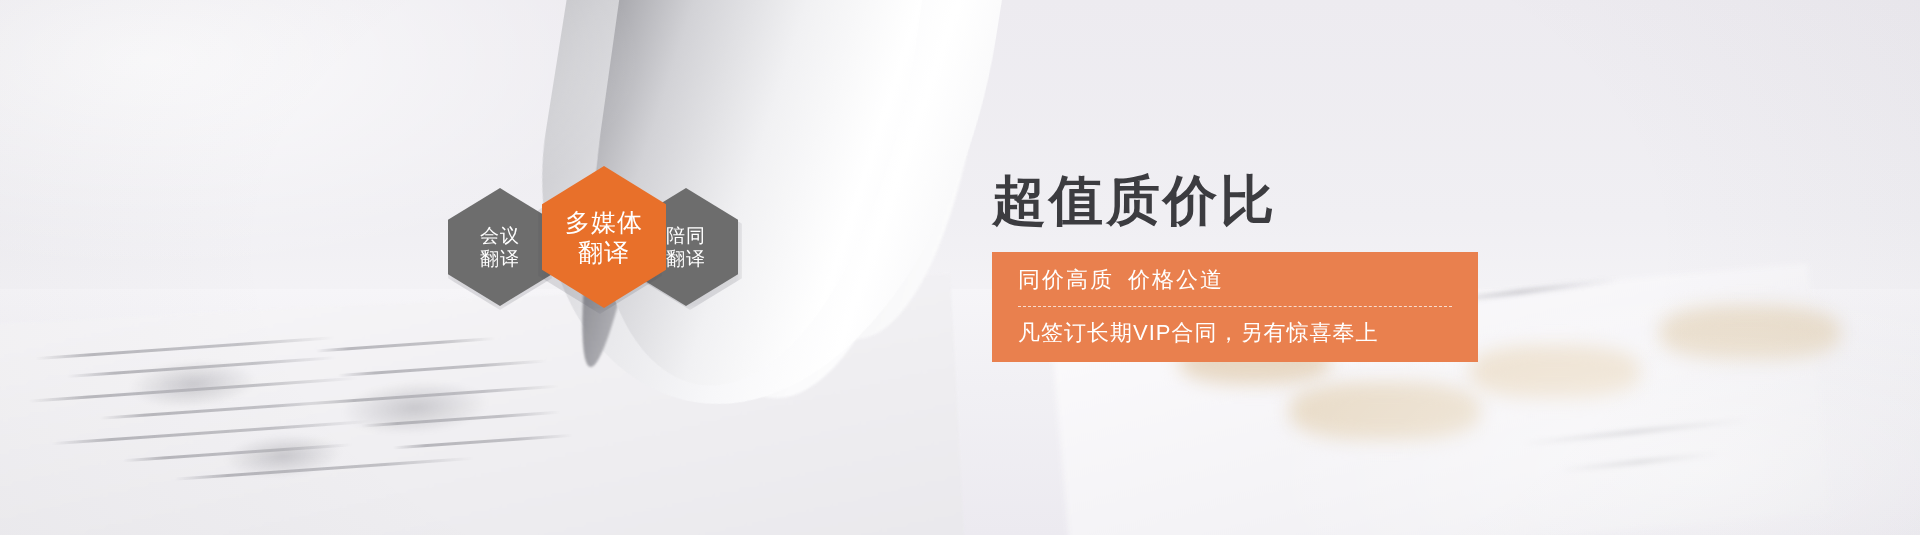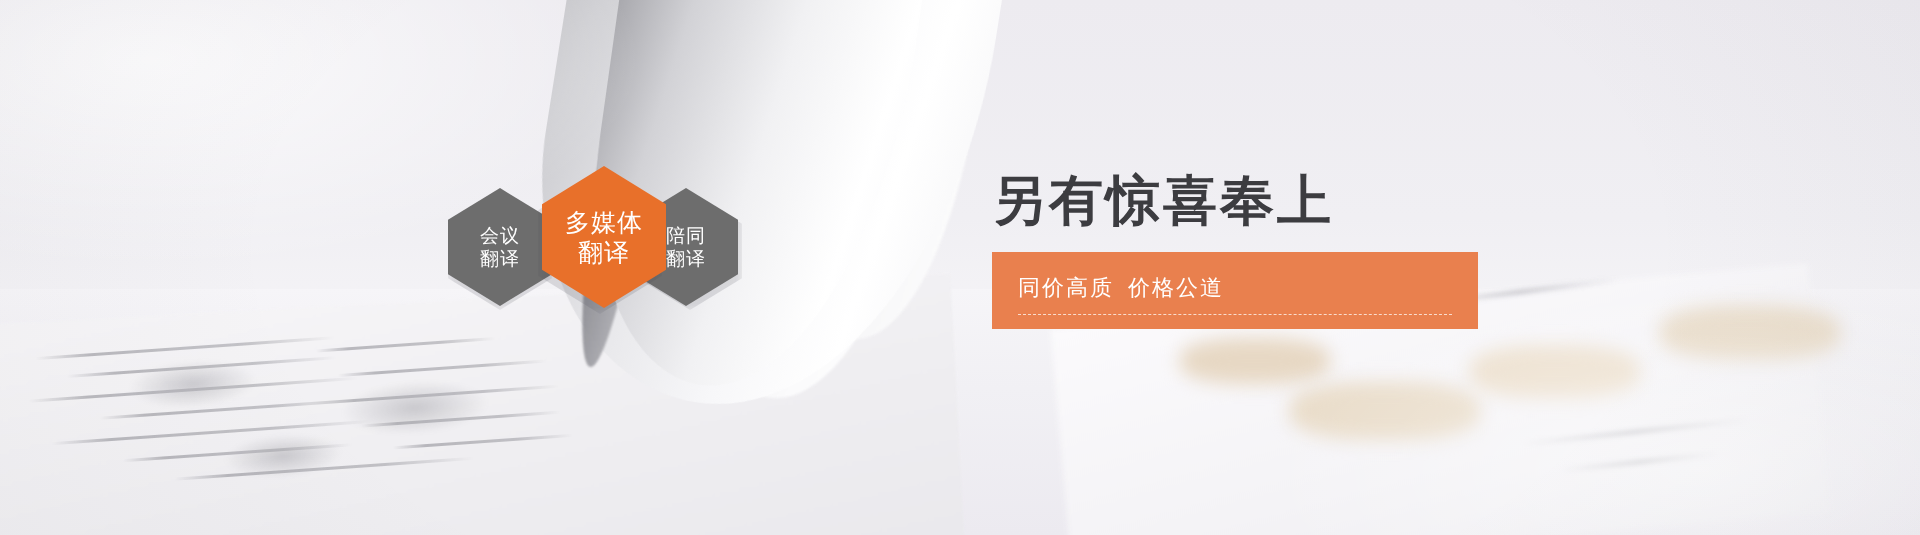--- a/index.html
+++ b/index.html
@@ -187,21 +187,21 @@
     color:#3c3c40;
     letter-spacing:3px;
     line-height:1.12;
     white-space:nowrap;
   }
 
   .promo {
     margin-top:22px;
     width:486px;
     background:#e9804e;
-    padding:21px 26px 14px 26px;
+    padding:13px 26px 14px 26px;
     color:#ffffff;
   }
   .promo-line1 {
     font-size:22px; letter-spacing:2px;
     padding-bottom:11px;
     white-space:nowrap;
   }
   .promo-sep {
     height:0; border-top:1px dashed rgba(255,255,255,.72);
   }
@@ -278,21 +278,22 @@
     </div>
 
     <div class="hex hex-center">
       <span>多媒体</span>
       <span>翻译</span>
     </div>
   </div>
 
   <div class="copy">
 
-    <div class="headline">另有惊喜奉上</div>
+    <div class="headline">超值质价比</div>
 
     <div class="promo">
       <div class="promo-line1"><span>同价高质</span><span class="gap"></span><span>价格公道</span></div>
       <div class="promo-sep"></div>
+      <div class="promo-line2">凡签订长期VIP合同，另有惊喜奉上</div>
     </div>
   </div>
 
 </div>
 
 </body></html>

